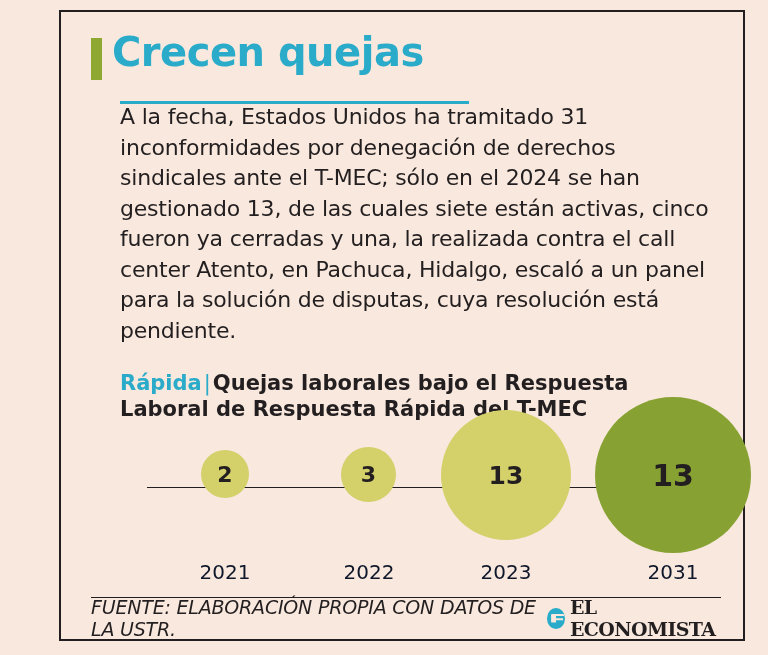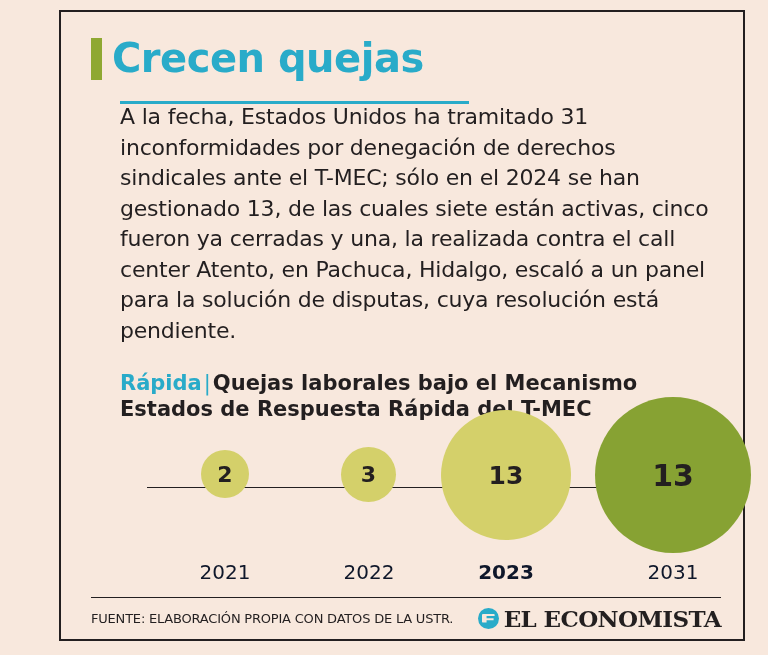--- a/index.html
+++ b/index.html
@@ -31,21 +31,21 @@
     background: #f8e8dd;
   }
   .inner {
     position: absolute;
     left: 30px;
     top: 18px;
     right: 22px;
   }
   .title-row {
     display: flex;
-    align-items: flex-end;
+    align-items: flex-start;
     gap: 10px;
   }
   .title-bar {
     width: 11px;
     height: 42px;
     background: #8fa832;
     margin-top: 8px;
     flex: none;
   }
   .headline {
@@ -138,39 +138,40 @@
   .tick {
     font-family: "DejaVu Sans", sans-serif;
     font-size: 20px;
     color: #0f172a;
     text-align: center;
     position: absolute;
     transform: translateX(-50%);
   }
   .t0 { left: 134px; }
   .t1 { left: 278px; }
-  .t2 { left: 415px; font-weight: bold; }
+  .t2 { left: 415px; }
   .t3 { left: 582px; }
   .footer {
     position: absolute;
     left: 30px;
     right: 22px;
     top: 585px;
     height: 36px;
     display: flex;
     align-items: center;
     justify-content: space-between;
     border-top: 1.5px solid #231f20;
   }
   .source {
     font-family: "DejaVu Sans", sans-serif;
-    font-size: 13px;
+    font-size: 19px;
     color: #231f20;
     letter-spacing: -0.2px;
     padding-top: 4px;
+    font-style: italic;
   }
   .logo {
     display: flex;
     align-items: center;
     gap: 5px;
     padding-top: 4px;
   }
   .logo-mark {
     width: 21px;
     height: 21px;
@@ -185,21 +186,21 @@
     top: 6px;
     width: 13px;
     height: 9px;
     background: #f8e8dd;
     border-radius: 1px;
     clip-path: polygon(0 0, 100% 0, 100% 28%, 38% 28%, 38% 52%, 92% 52%, 92% 76%, 38% 76%, 38% 100%, 100% 100%, 100% 100%, 0 100%);
   }
   .logo-text {
     font-family: "DejaVu Serif", serif;
     font-weight: bold;
-    font-size: 23px;
+    font-size: 19px;
     color: #231f20;
     letter-spacing: -0.6px;
   }
 </style>
 </head>
 <body>
 
 <div id="page">
   <div class="frame">
 
@@ -208,21 +209,21 @@
       <div class="title-row">
         <div class="title-bar"></div>
         <div class="headline">Crecen quejas</div>
       </div>
 
       <div class="rule"></div>
 
       <div class="deck">A la fecha, Estados Unidos ha tramitado 31 inconformidades por denegación de derechos sindicales ante el T-MEC; sólo en el 2024 se han gestionado 13, de las cuales siete están activas, cinco fueron ya cerradas y una, la realizada contra el call center Atento, en Pachuca, Hidalgo, escaló a un panel para la solución de disputas, cuya resolución está pendiente.</div>
 
       <div class="subhead">
-        <span class="region">Rápida</span><span class="sep">|</span><span>Quejas laborales bajo el Mecanismo Estados de Respuesta Rápida del T-MEC</span>
+        <span class="region">Rápida</span><span class="sep">|</span><span>Quejas laborales bajo el Respuesta Laboral de Respuesta Rápida del T-MEC</span>
       </div>
 
     </div>
 
     <div class="chart">
       <div class="axis"></div>
 
       <div class="bubbles">
         <div class="bubble b0">2</div>
         <div class="bubble b1">3</div>

